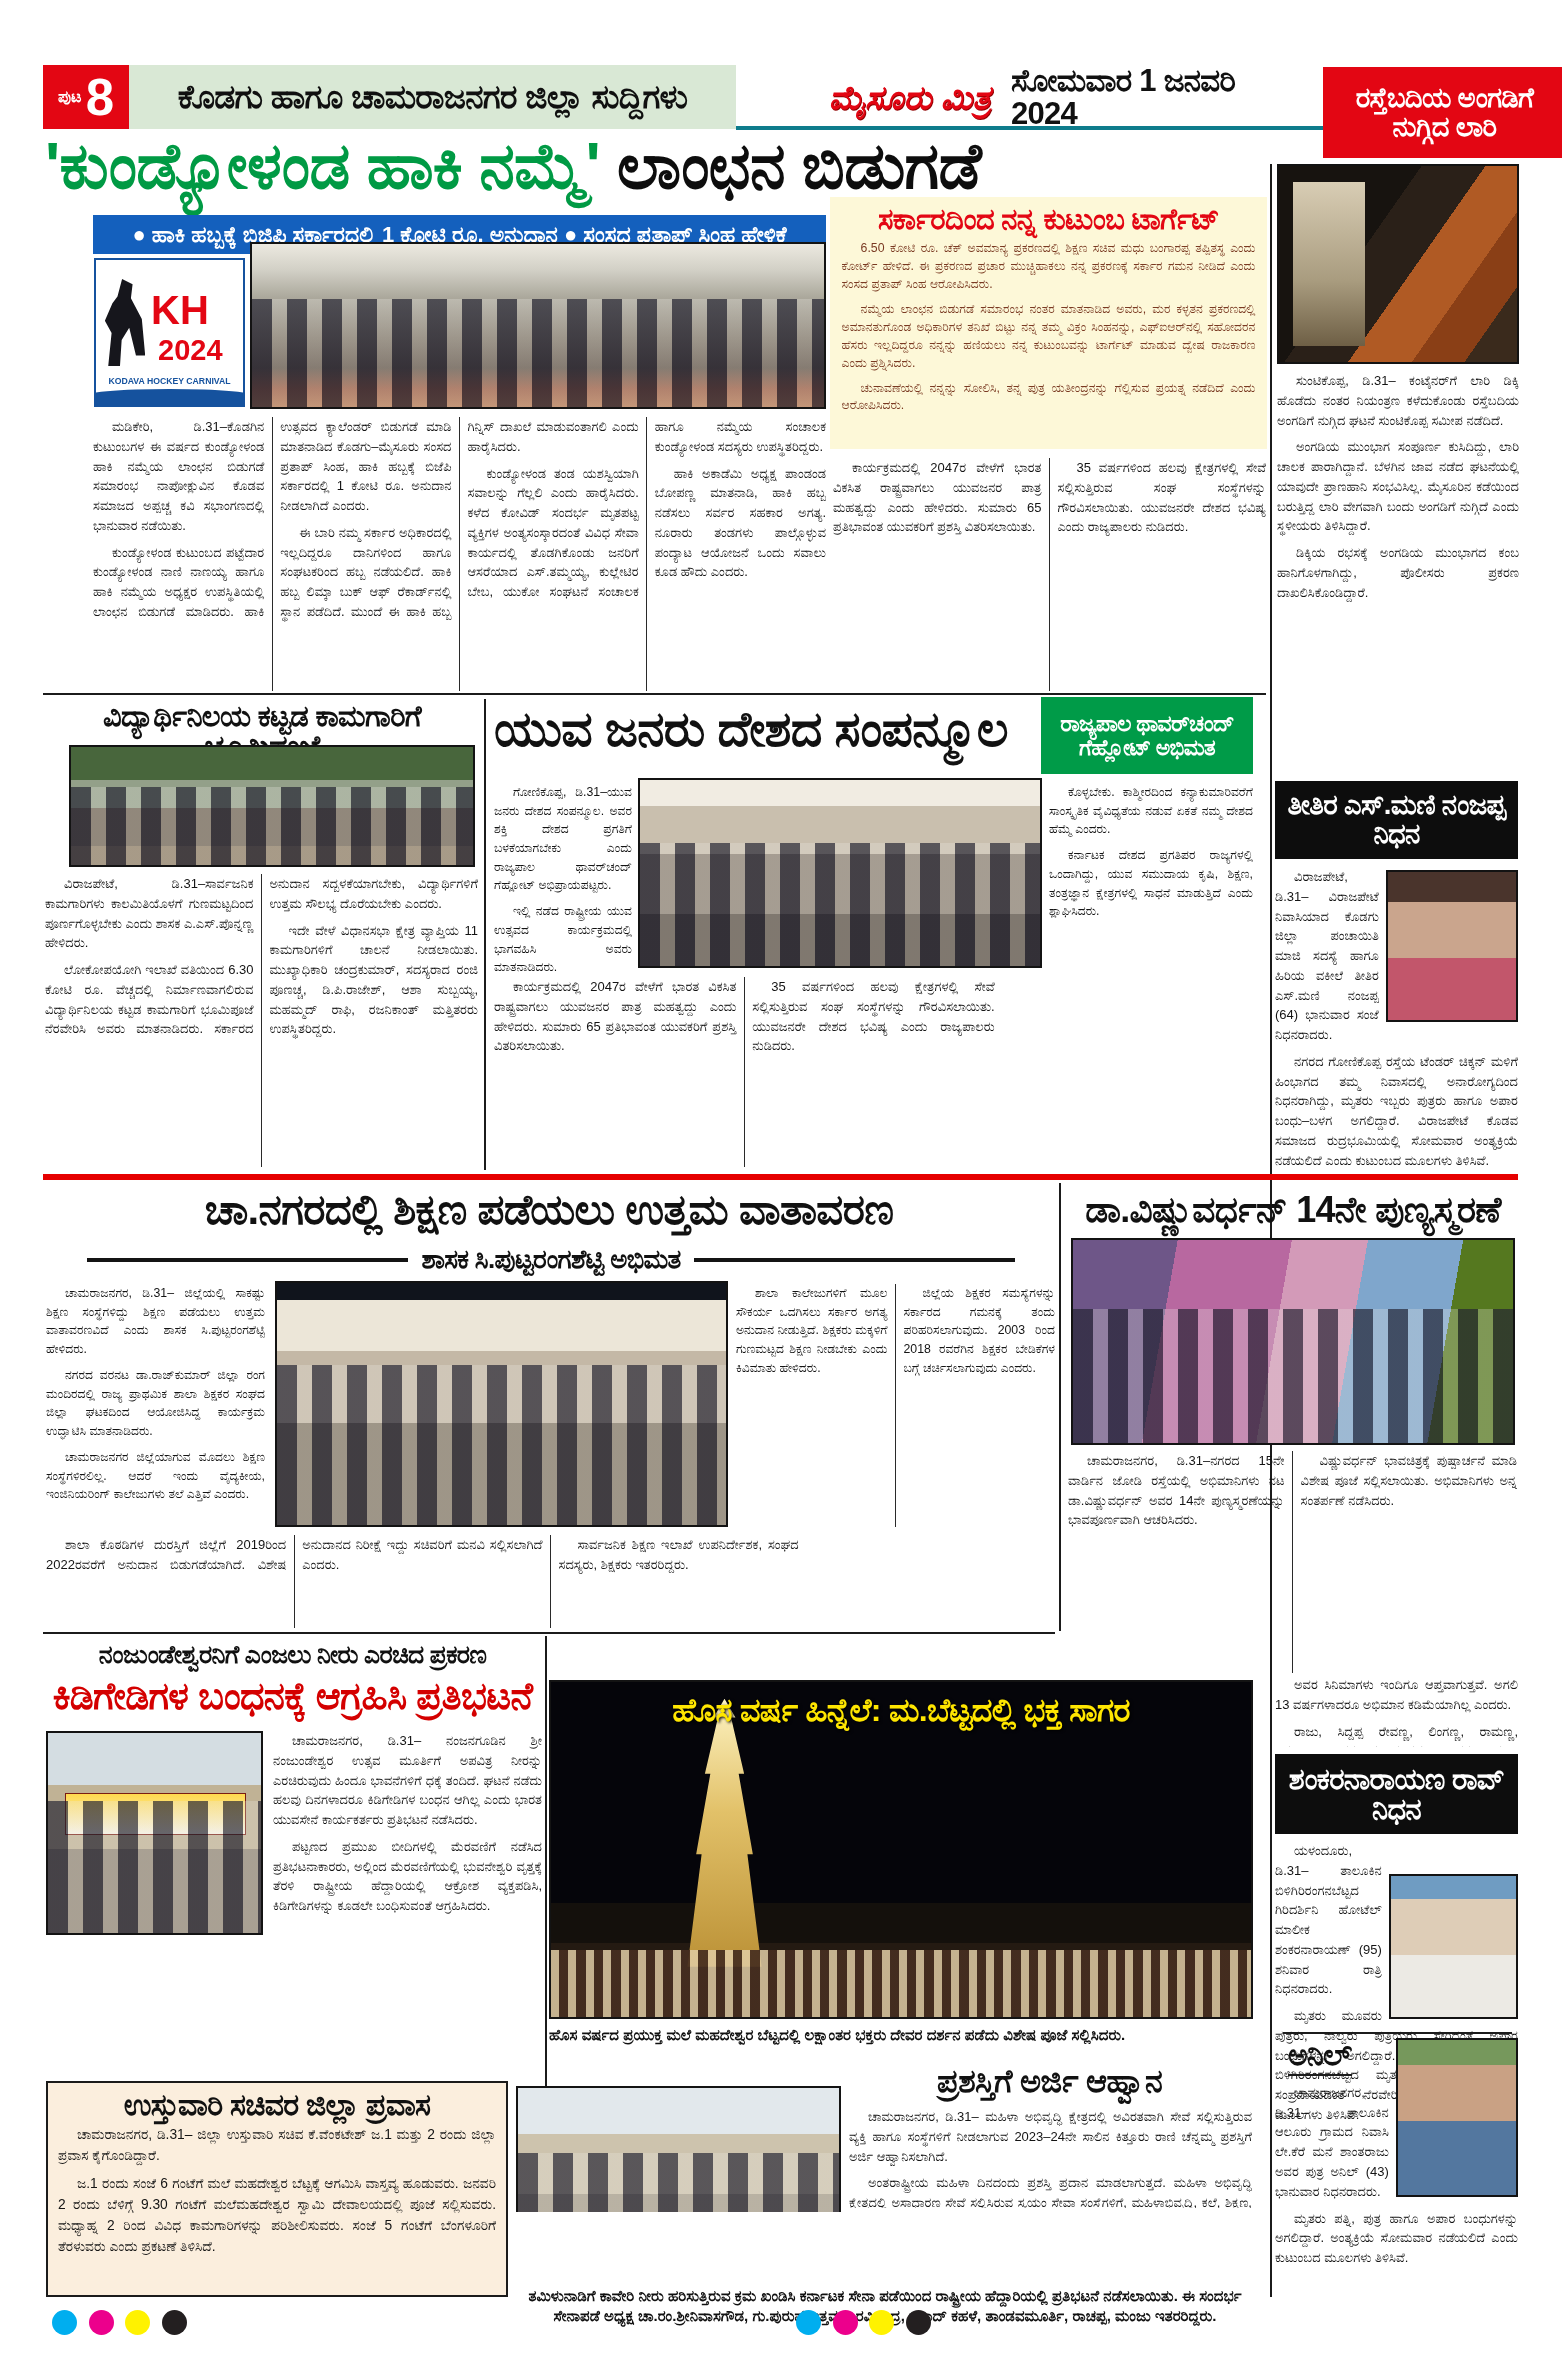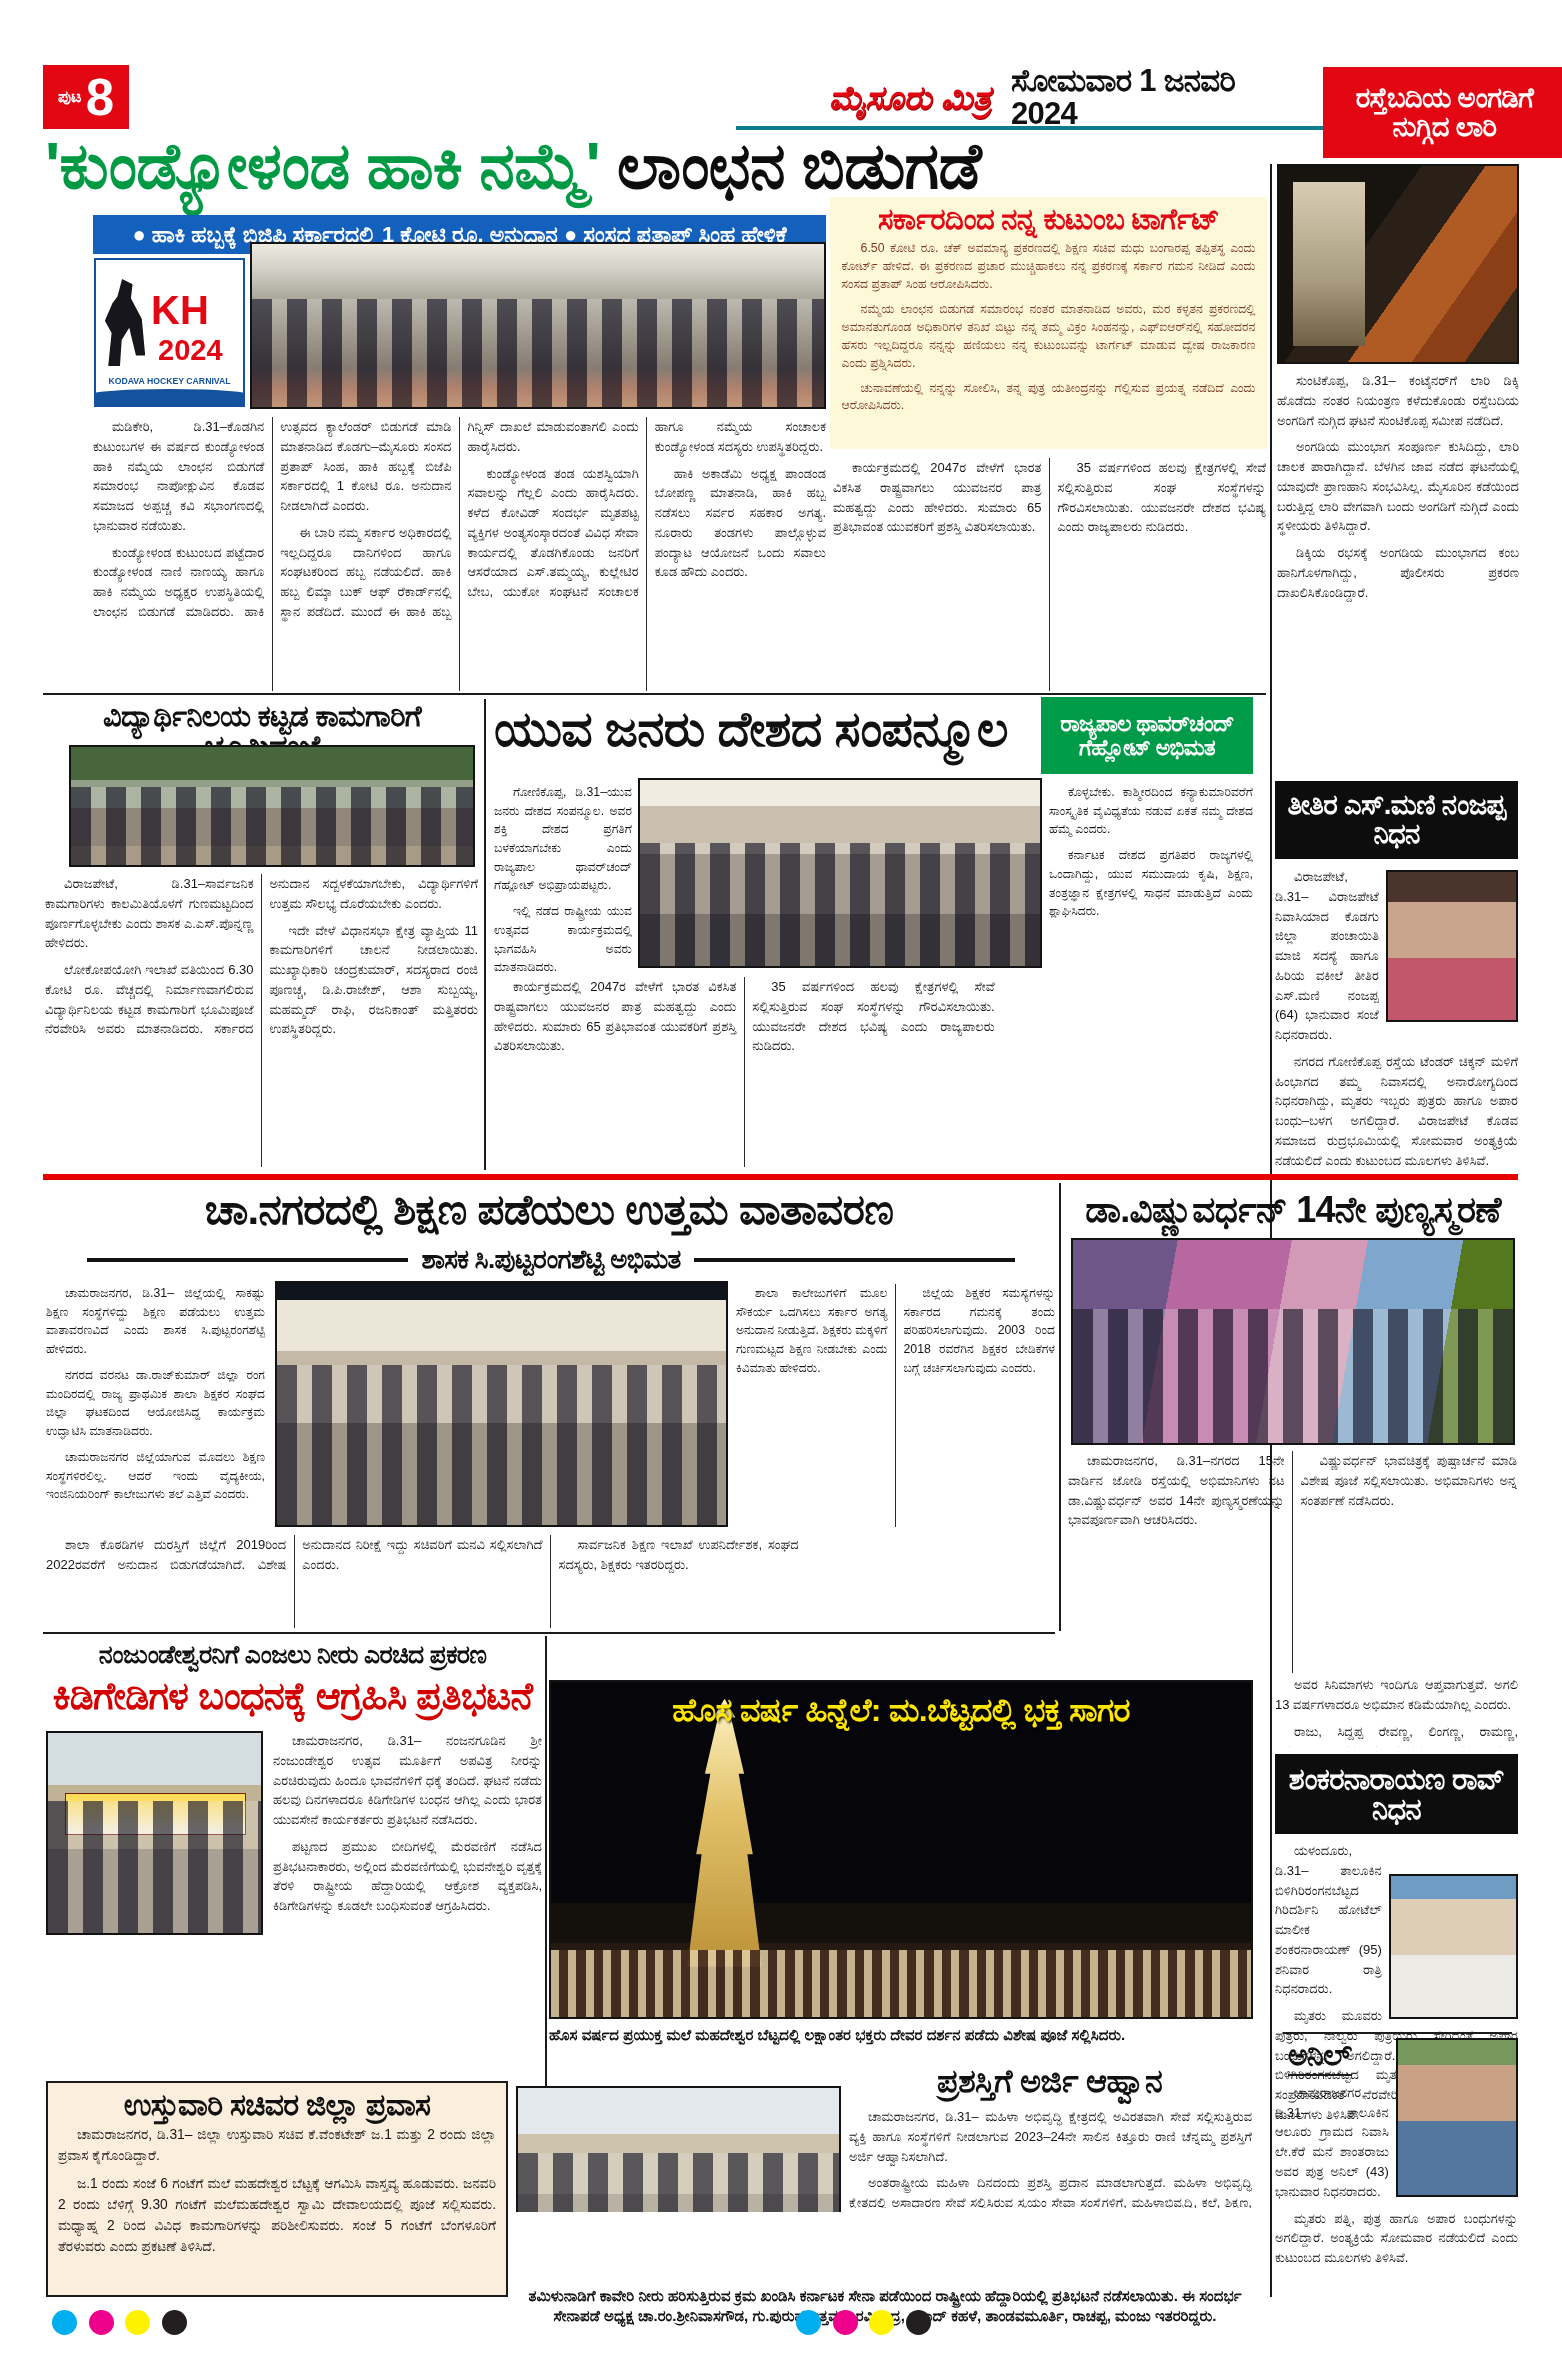--- a/index.html
+++ b/index.html
@@ -52,20 +52,23 @@
 </style>
 </head>
 <body>
 
 <div id="paper">
 
   <div class="abs" style="left:43px;top:65px;width:86px;height:64px;background:#e30613;display:flex;align-items:center;justify-content:center;gap:4.3px;">
     <span style="color:#fff;font-size:16px;font-weight:bold;">ಪುಟ</span>
     <span style="color:#fff;font-size:51px;font-weight:bold;line-height:1;">8</span>
   </div>
+  <div class="abs" style="left:129px;top:65px;width:607px;height:64px;background:#d9e8d5;display:flex;align-items:center;justify-content:center;">
+    <span class="hl" style="font-size:33px;color:#101010;">ಕೊಡಗು ಹಾಗೂ ಚಾಮರಾಜನಗರ ಜಿಲ್ಲಾ ಸುದ್ದಿಗಳು</span>
+  </div>
   <div class="abs" style="left:794px;top:71px;width:232px;height:54px;color:#e30613;font-size:33px;font-weight:bold;font-style:italic;
               display:flex;align-items:center;justify-content:center;text-shadow:0.7px 0.7px 0 #8e0000;">ಮೈಸೂರು ಮಿತ್ರ</div>
   <div class="abs hl" style="left:1011px;top:71px;width:257px;height:54px;font-size:31px;display:flex;align-items:center;justify-content:center;">ಸೋಮವಾರ 1 ಜನವರಿ 2024</div>
   <div class="tealrule" style="left:736px;top:126px;width:783px;"></div>
 
   <div class="abs hl" style="left:45px;top:133px;width:1217px;height:80px;font-size:64px;white-space:nowrap;">
     <span style="color:#009a44;">'ಕುಂಡ್ಯೋಳಂಡ ಹಾಕಿ ನಮ್ಮೆ'</span><span style="color:#0d0d0d;"> ಲಾಂಛನ ಬಿಡುಗಡೆ</span>
   </div>
   <div class="abs" style="left:93px;top:215px;width:733px;height:39px;background:#1460bd;display:flex;align-items:center;justify-content:center;">
     <span class="hl" style="color:#fff;font-size:22px;letter-spacing:0;">● ಹಾಕಿ ಹಬ್ಬಕ್ಕೆ ಬಿಜಿಪಿ ಸರ್ಕಾರದಲ್ಲಿ 1 ಕೋಟಿ ರೂ. ಅನುದಾನ   ● ಸಂಸದ ಪ್ರತಾಪ್ ಸಿಂಹ ಹೇಳಿಕೆ</span>

